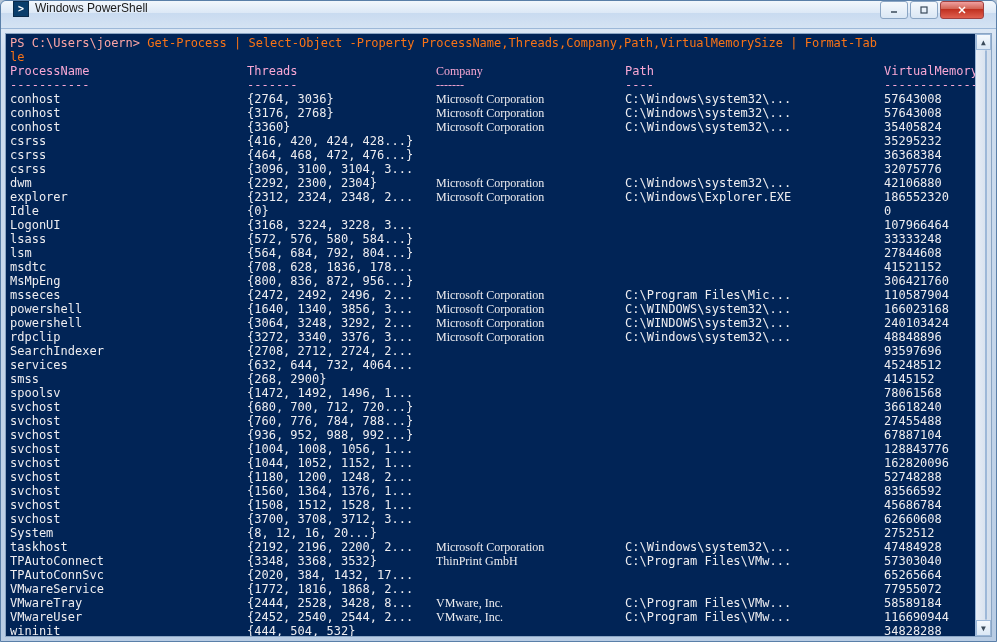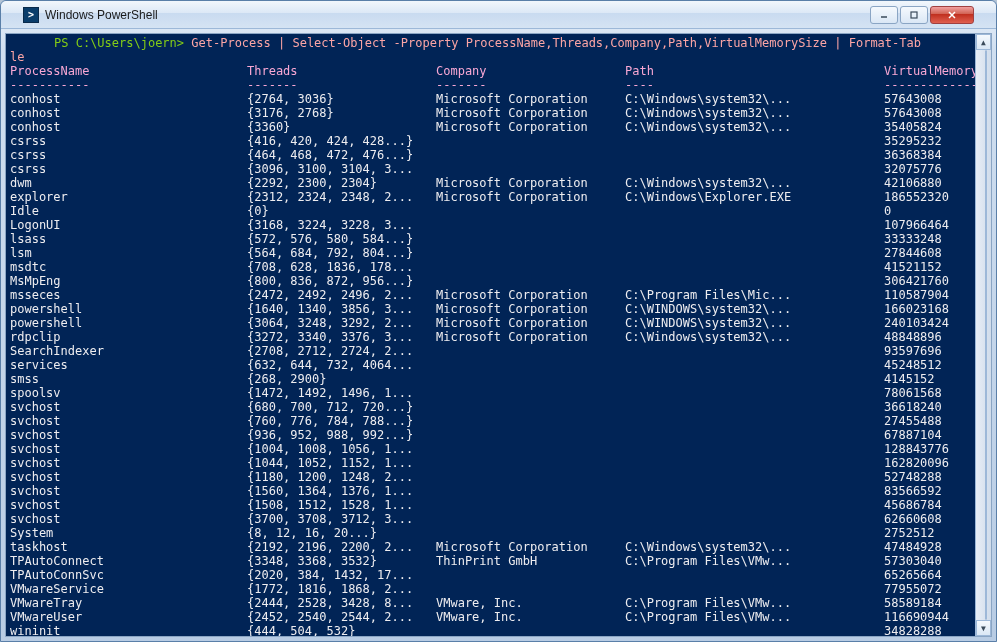--- a/index.html
+++ b/index.html
@@ -16,22 +16,21 @@
     background: linear-gradient(to bottom, #e8f0fa 0%, #d0dff0 8%, #b8cce4 100%);
     border: 1px solid #5a7fa8;
     border-radius: 6px 6px 0 0;
     box-shadow: 0 0 8px rgba(0,0,0,0.3);
     display: flex;
     flex-direction: column;
   }
   .titlebar {
     height: 28px;
     display: flex;
-    align-items: center;
-    padding: 0 22px;
+    padding: 0 12px;
     background: linear-gradient(to bottom, #f2f7fc 0%, #dce8f6 45%, #c9dbf0 46%, #d5e3f3 100%);
     border-bottom: 1px solid #9db8d8;
     border-radius: 6px 6px 0 0;
   }
   .app-icon {
     width: 16px;
     height: 16px;
     margin-right: 6px;
     background: #0a3d6b;
     border: 1px solid #0a2a4a;
@@ -112,28 +111,28 @@
     border:1px solid #9db8d8;
     font-size:8px;color:#3a4a5a;
     cursor:pointer;
   }
   .sb-track { flex:1; position:relative; }
   .sb-thumb {
     position:absolute; left:1px; right:1px; top:0; height:100%;
     background: linear-gradient(to right,#e8eef6,#c5d5e8);
     border:1px solid #9db8d8; border-radius:2px;
   }
-  .cmd-line { color:#fca5a5; }
-  .prompt { color:#84cc16;margin-left:44px; }
+  .cmd-line { color:#f97316; }
+  .prompt { color:#fca5a5; }
   .row { display:block; }
   .hdr { color:#f9a8d4; }
   .col { display:inline-block; overflow:hidden; vertical-align:top;}
   .c0 { width: 189px; }
   .c1 { width: 189px; margin-left: 48px; }
-  .c2 { width: 189px; }
+  .c2 { width: 189px; font-family: Liberation Serif, serif; }
   .c3 { width: 259px; }
   .c4 { width: 130px; text-align:left; }
 </style>
 </head>
 <body>
 
 <div class="window">
   <div class="titlebar">
     <div class="app-icon"></div>
     <div class="title-text">Windows PowerShell</div>

